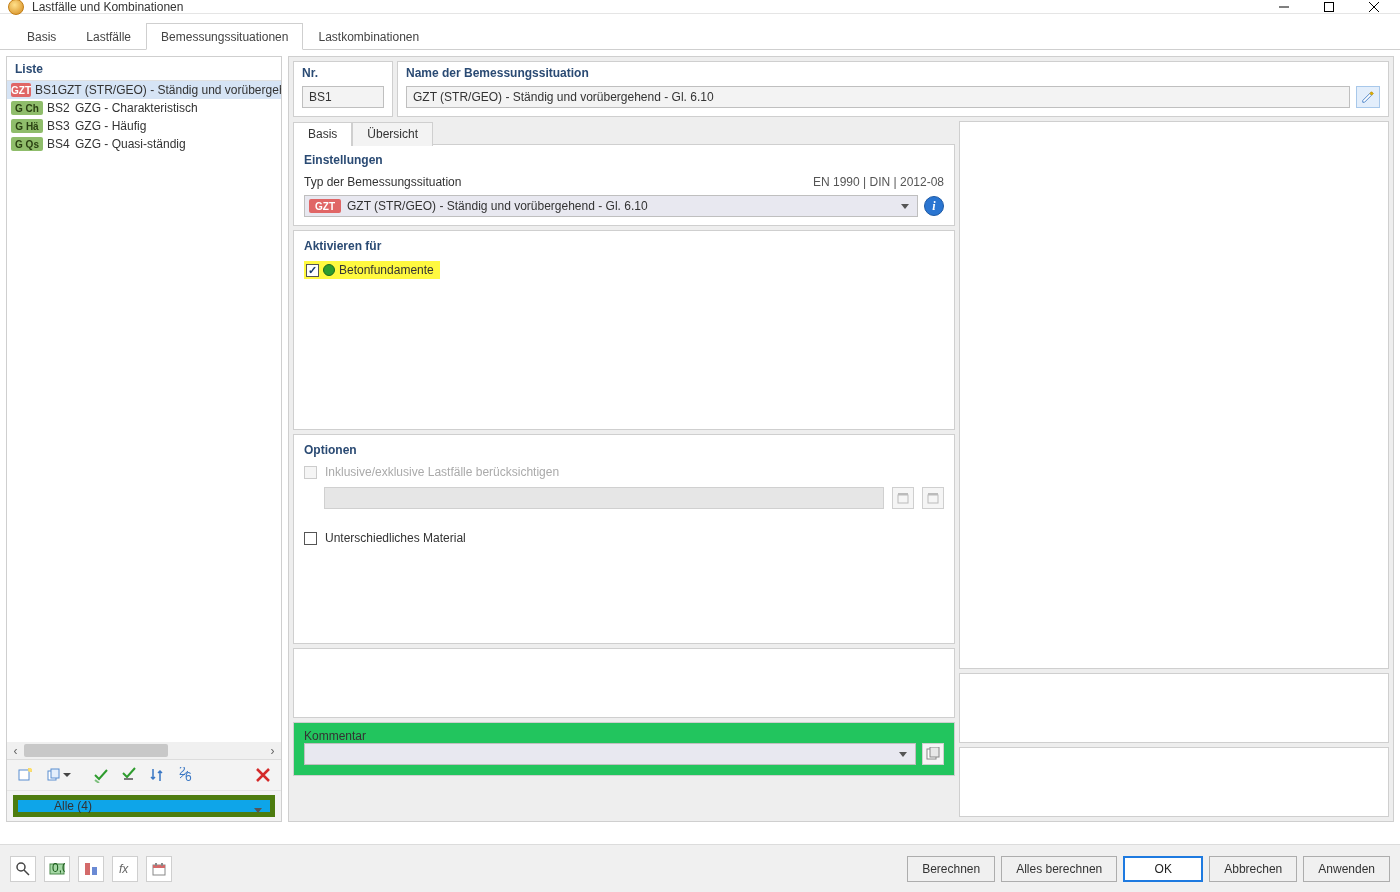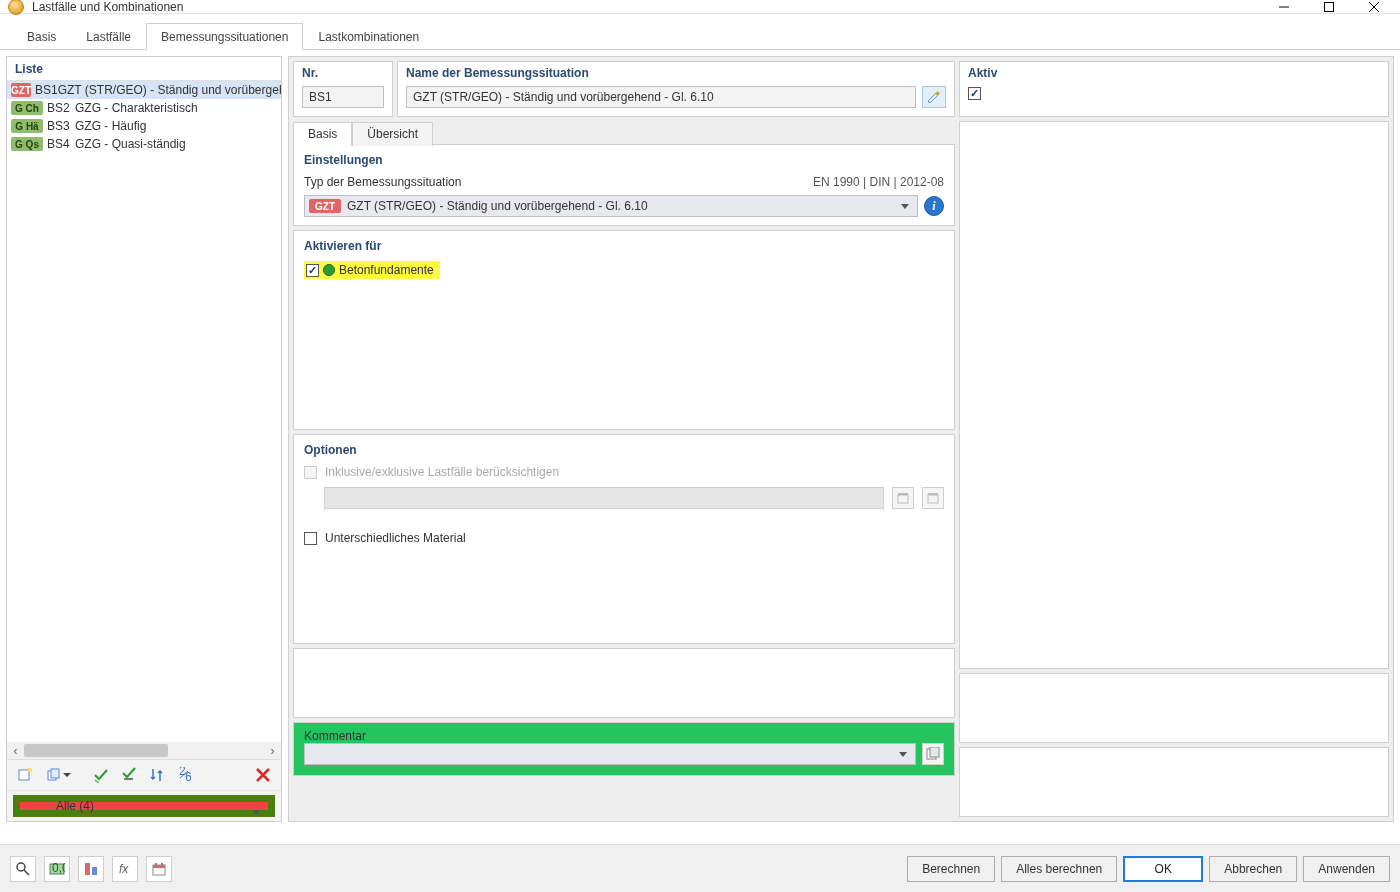--- a/index.html
+++ b/index.html
@@ -34,21 +34,21 @@
 .h-scroll .thumb { position: absolute; left: 0; top: 2px; bottom: 2px; width: 60%; background: #c8c8c8; border-radius: 2px; }
 
 .left-toolbar { display: flex; align-items: center; gap: 4px; padding: 4px 6px; border-top: 1px solid #dcdcdc; background: #f3f3f3; }
 .tb-btn { width: 24px; height: 22px; border: 1px solid transparent; display: inline-flex; align-items: center; justify-content: center; cursor: default; background: transparent; }
 .tb-btn svg { width: 16px; height: 16px; }
 .tb-btn.wdrop { width: 34px; }
 .tb-btn .drop { margin-left: 1px; border-left: 4px solid transparent; border-right: 4px solid transparent; border-top: 4px solid #444; }
 .tb-spacer { flex: 1; }
 
 .filter-row { padding: 4px 6px; background: #f3f3f3; border-top: 1px solid #e5e5e5; }
-.filter-select { width: 100%; height: 22px; background: #ef4444; border: 7px solid #4d7c0f; display: flex; align-items: center; padding: 0 20px 0 36px; position: relative; }
+.filter-select { width: 100%; height: 22px; background: #0ea5e9; border: 5px solid #4d7c0f; display: flex; align-items: center; padding: 0 20px 0 36px; position: relative; }
 .filter-select::after { content: ""; position: absolute; right: 8px; top: 8px; border-left: 4px solid transparent; border-right: 4px solid transparent; border-top: 5px solid #555; }
 
 .right-pane { flex: 1; background: #eee; border: 1px solid #cfcfcf; padding: 4px; display: flex; flex-direction: column; gap: 4px; overflow: hidden; }
 
 .top-fields { display: flex; gap: 4px; }
 .field-box { background: #fff; border: 1px solid #cfcfcf; padding: 4px 8px 8px; }
 .field-box .hdr { color: #2a4a73; font-weight: 600; display: block; margin-bottom: 6px; }
 .nr-box { width: 100px; }
 .name-box { flex: 1; }
 .aktiv-box { width: 430px; }
@@ -245,24 +245,20 @@
           <div class="name-input">
               <span>GZT (STR/GEO) - Ständig und vorübergehend - Gl. 6.10</span>
             </div>
           <div class="icon-btn">
               <svg width="14" height="14" viewBox="0 0 16 16">
                 <path d="M2 12 L10 4 L12 6 L4 14 L2 14 Z" fill="#fff" stroke="#3a77c4"></path>
                 <path d="M10 4 L12 2 L14 4 L12 6" fill="#e2b100" stroke="#b78a00"></path>
               </svg>
             </div>
         </div>
-      </div>
-      <div class="field-box aktiv-box">
-        <span class="hdr">Aktiv</span>
-        <div class="checkbox checked"></div>
       </div>
     </div>
 
     <div class="detail-body">
       <div class="detail-left">
         <div>
           <div class="sub-tabs">
             <div class="sub-tab active">Basis</div>
             <div class="sub-tab">Übersicht</div>
             <div class="sub-tabs-spacer"></div>

